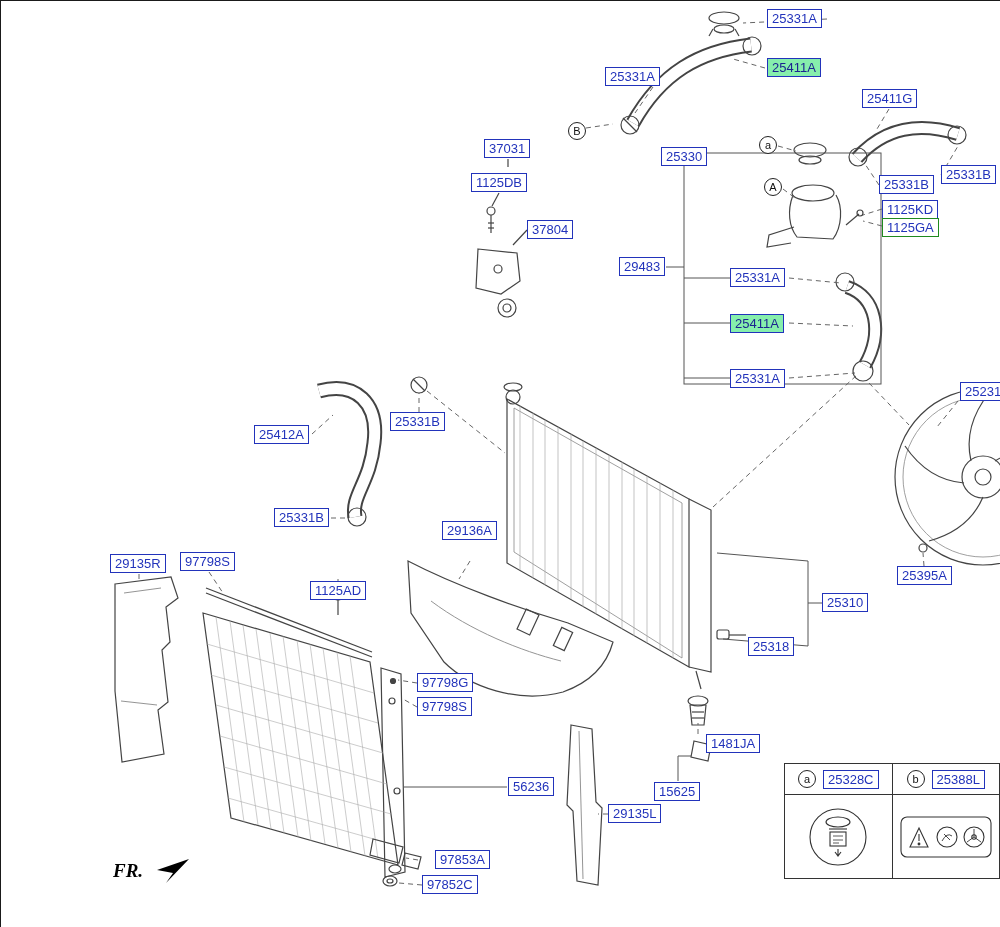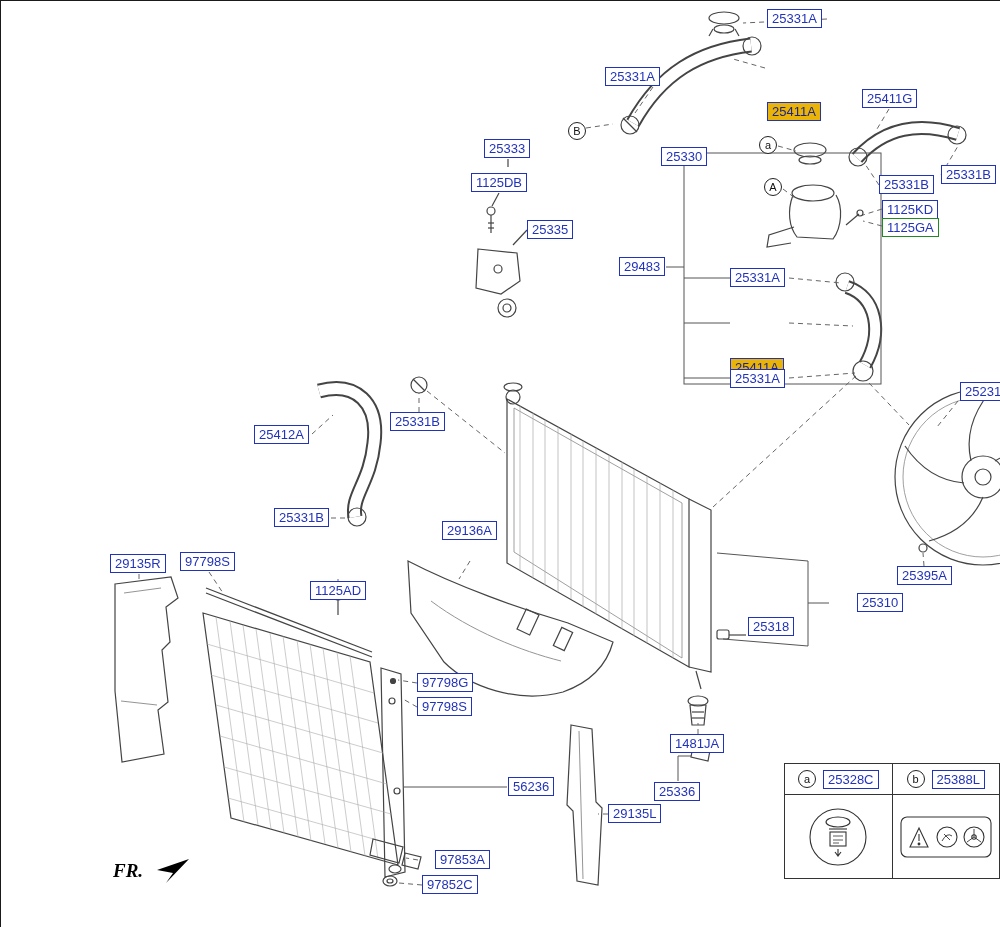--- a/index.html
+++ b/index.html
@@ -1,21 +1,21 @@
 <!DOCTYPE html>
 <html><head>
 <meta charset="utf-8">
 <style>
   html,body{margin:0;padding:0;background:#fff;}
   .stage{position:relative;width:1000px;height:927px;background:#fff;border:1px solid #1a1a1a;
          overflow:hidden;font-family:"Liberation Sans",sans-serif;}
   .art{position:absolute;left:0;top:0;}
   .lbl{position:absolute;font-size:13px;line-height:15px;color:#2233bb;border:1.5px solid #2233bb;
        background:#fff;padding:1px 4px;white-space:nowrap;z-index:5;}
-  .lbl.hl{background:#eab308;color:#1b2490;margin-top:44px;}
+  .lbl.hl{background:#86efac;color:#1b2490;}
   .lbl.green{border-color:#1f8a1f;}
   .co{position:absolute;width:16px;height:16px;border:1.4px solid #222;border-radius:50%;
       text-align:center;font-size:11px;line-height:16px;color:#111;background:#fff;z-index:5;}
   .legend{position:absolute;left:783px;top:762px;width:214px;height:114px;border:1px solid #333;
           background:#fff;display:flex;flex-direction:column;z-index:5;}
   .lg-head{display:flex;height:30px;border-bottom:1px solid #333;}
   .lg-body{flex:1;display:flex;}
   .lg-cell{flex:1;display:flex;align-items:center;justify-content:center;gap:7px;}
   .lg-head .lg-cell + .lg-cell,.lg-body .lg-cell + .lg-cell{border-left:1px solid #333;}
   .co-s{width:16px;height:16px;border:1.3px solid #222;border-radius:50%;text-align:center;
@@ -258,48 +258,48 @@
       <line x1="712" y1="506" x2="856" y2="374"></line>
       <line x1="868" y1="382" x2="908" y2="424"></line>
       <line x1="426" y1="390" x2="504" y2="452"></line>
     </g>
   </svg>
 
   <div class="lbl" style="left:766px;top:8px">25331A</div>
   <div class="lbl hl" style="left:766px;top:57px">25411A</div>
   <div class="lbl" style="left:604px;top:66px">25331A</div>
   <div class="lbl" style="left:861px;top:88px">25411G</div>
-  <div class="lbl" style="left:483px;top:138px">25333</div>
+  <div class="lbl" style="left:483px;top:138px">37031</div>
   <div class="lbl" style="left:470px;top:172px">1125DB</div>
   <div class="lbl" style="left:660px;top:146px">25330</div>
   <div class="lbl" style="left:940px;top:164px">25331B</div>
   <div class="lbl" style="left:878px;top:174px">25331B</div>
   <div class="lbl" style="left:881px;top:199px">1125KD</div>
   <div class="lbl green" style="left:881px;top:217px">1125GA</div>
-  <div class="lbl" style="left:526px;top:219px">25335</div>
+  <div class="lbl" style="left:526px;top:219px">37804</div>
   <div class="lbl" style="left:618px;top:256px">29483</div>
   <div class="lbl" style="left:729px;top:267px">25331A</div>
   <div class="lbl hl" style="left:729px;top:313px">25411A</div>
   <div class="lbl" style="left:729px;top:368px">25331A</div>
   <div class="lbl" style="left:959px;top:381px">25231</div>
   <div class="lbl" style="left:253px;top:424px">25412A</div>
   <div class="lbl" style="left:389px;top:411px">25331B</div>
   <div class="lbl" style="left:273px;top:507px">25331B</div>
   <div class="lbl" style="left:441px;top:520px">29136A</div>
   <div class="lbl" style="left:309px;top:580px">1125AD</div>
   <div class="lbl" style="left:109px;top:553px">29135R</div>
   <div class="lbl" style="left:179px;top:551px">97798S</div>
   <div class="lbl" style="left:896px;top:565px">25395A</div>
-  <div class="lbl" style="left:856px;top:592px">25310</div>
-  <div class="lbl" style="left:747px;top:616px">25318</div>
+  <div class="lbl" style="left:821px;top:592px">25310</div>
+  <div class="lbl" style="left:747px;top:636px">25318</div>
   <div class="lbl" style="left:416px;top:672px">97798G</div>
   <div class="lbl" style="left:416px;top:696px">97798S</div>
-  <div class="lbl" style="left:669px;top:733px">1481JA</div>
+  <div class="lbl" style="left:705px;top:733px">1481JA</div>
   <div class="lbl" style="left:507px;top:776px">56236</div>
-  <div class="lbl" style="left:653px;top:781px">25336</div>
+  <div class="lbl" style="left:653px;top:781px">15625</div>
   <div class="lbl" style="left:607px;top:803px">29135L</div>
   <div class="lbl" style="left:434px;top:849px">97853A</div>
   <div class="lbl" style="left:421px;top:874px">97852C</div>
 
   <div class="co" style="left:567px;top:121px">B</div>
   <div class="co" style="left:758px;top:135px">a</div>
   <div class="co" style="left:763px;top:177px">A</div>
 
   <div class="legend">
     <div class="lg-head">

